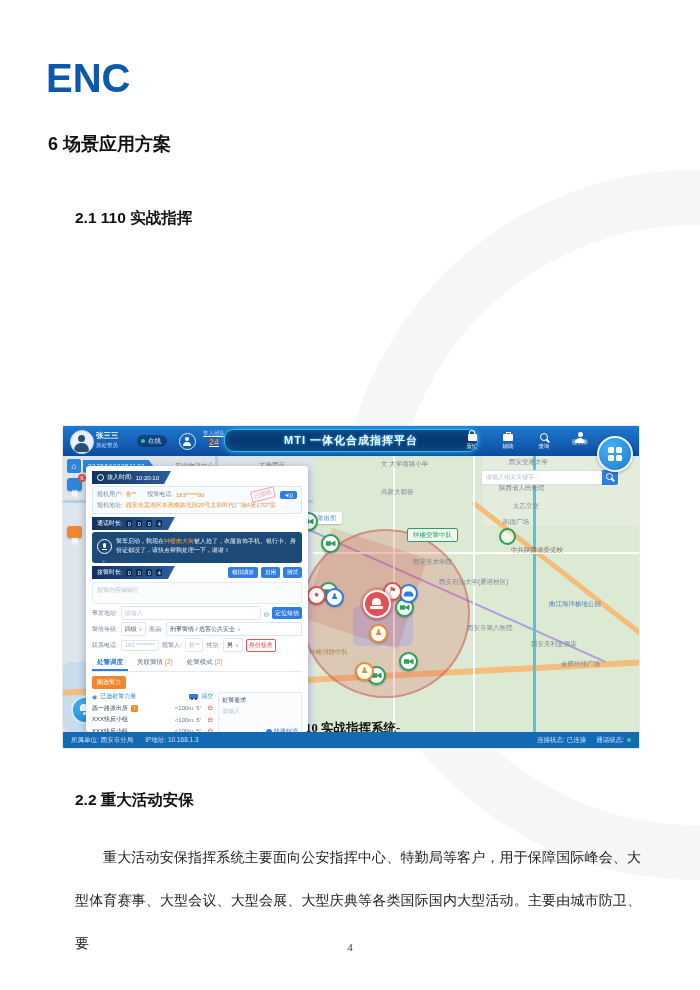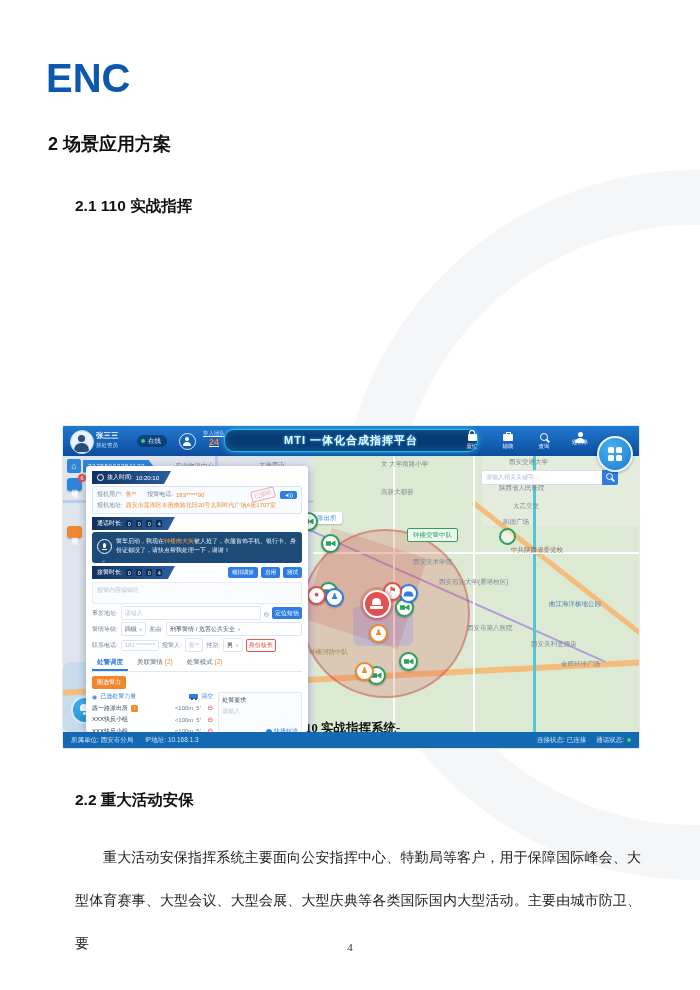--- a/index.html
+++ b/index.html
@@ -173,22 +173,22 @@
   .minibus{width:9px;height:5px;background:#2f7de1;border-radius:1px;position:relative;display:inline-block;}
   .minibus::after{content:"";position:absolute;left:1.5px;top:4px;width:2px;height:2px;background:#12335f;border-radius:50%;box-shadow:4px 0 0 #12335f;}
 </style>
 </head>
 <body>
 
 <div class="sheet">
   <div class="wmark"></div>
 
   <div class="logo">ENC</div>
-  <div class="h1">2  场景应用方案</div>
-  <div class="h2" style="left:75px;top:196px;">2.1  110 实战指挥</div>
+  <div class="h1">6  场景应用方案</div>
+  <div class="h2" style="left:75px;top:208px;">2.1  110 实战指挥</div>
 
   <div class="shot">
 
     <div class="map">
       <div class="patch" style="left:0;top:0;width:250px;height:276px;background:#dfe5ec;"></div>
       <div class="patch" style="left:250px;top:0;width:326px;height:276px;background:#dcead3;"></div>
       <div class="patch" style="left:420px;top:0;width:156px;height:70px;background:#e4ecdd;"></div>
       <div class="patch" style="left:0;top:206px;width:95px;height:70px;background:#c8dcec;border-radius:8px;"></div>
       <div class="patch" style="left:290px;top:150px;width:60px;height:40px;background:#bcd7ef;border-radius:6px;"></div>
       <div class="road" style="left:-10px;top:218px;width:620px;height:6px;background:#f4bd7e;transform:rotate(-3deg);"></div>

